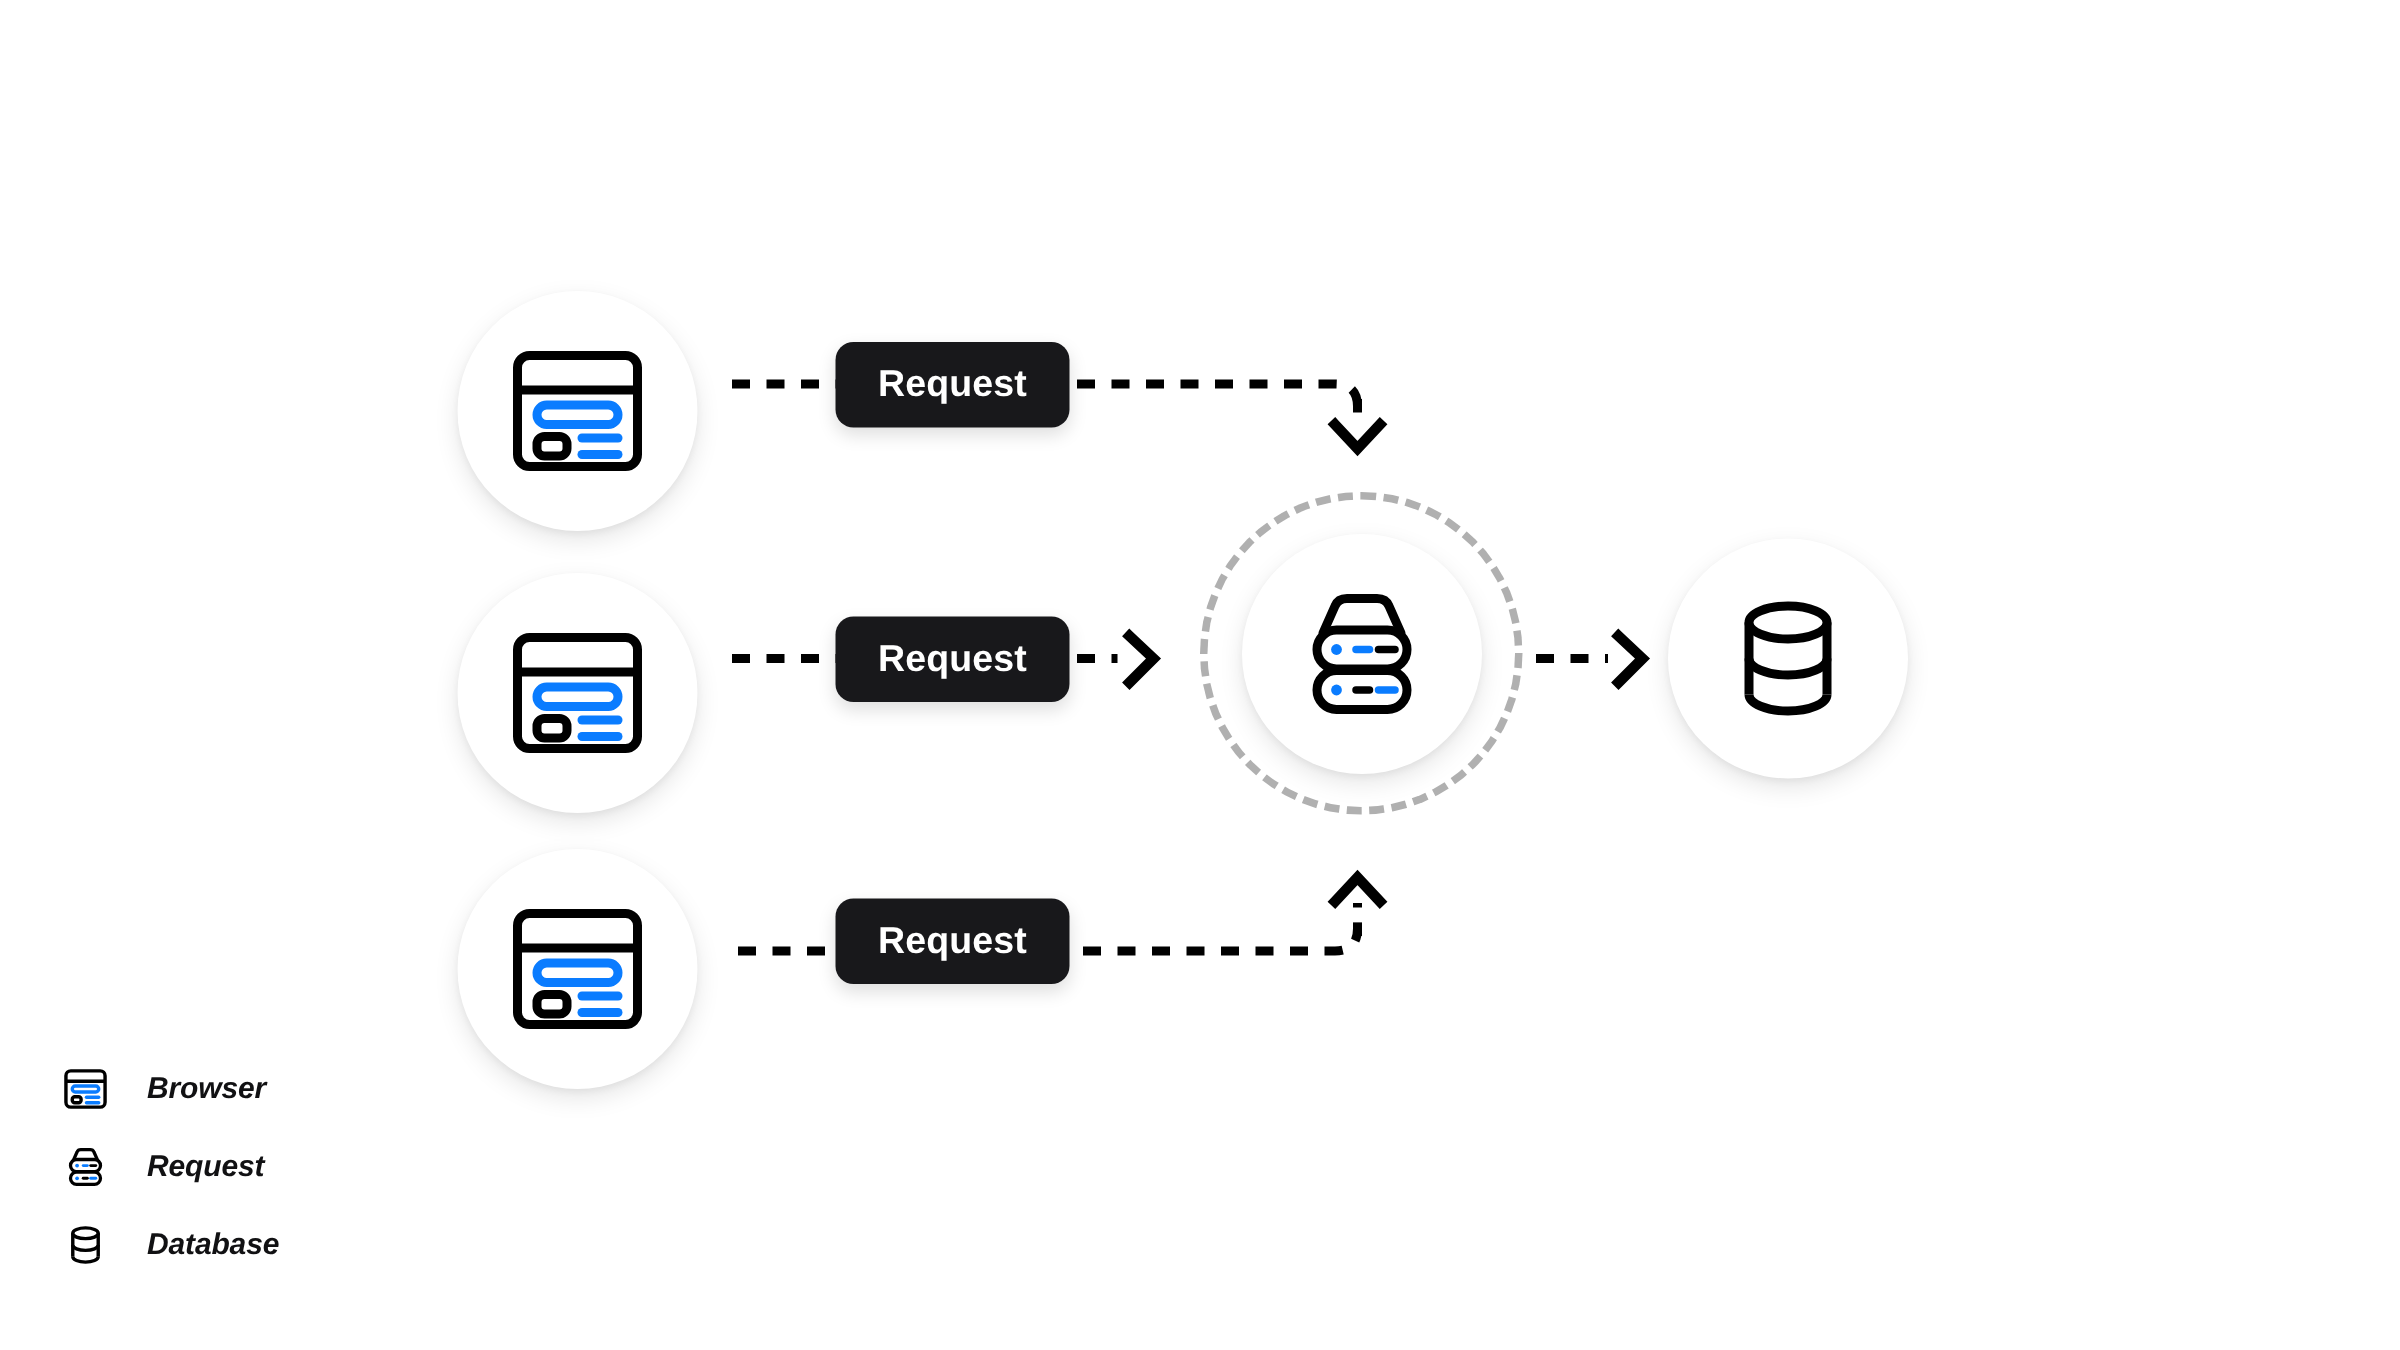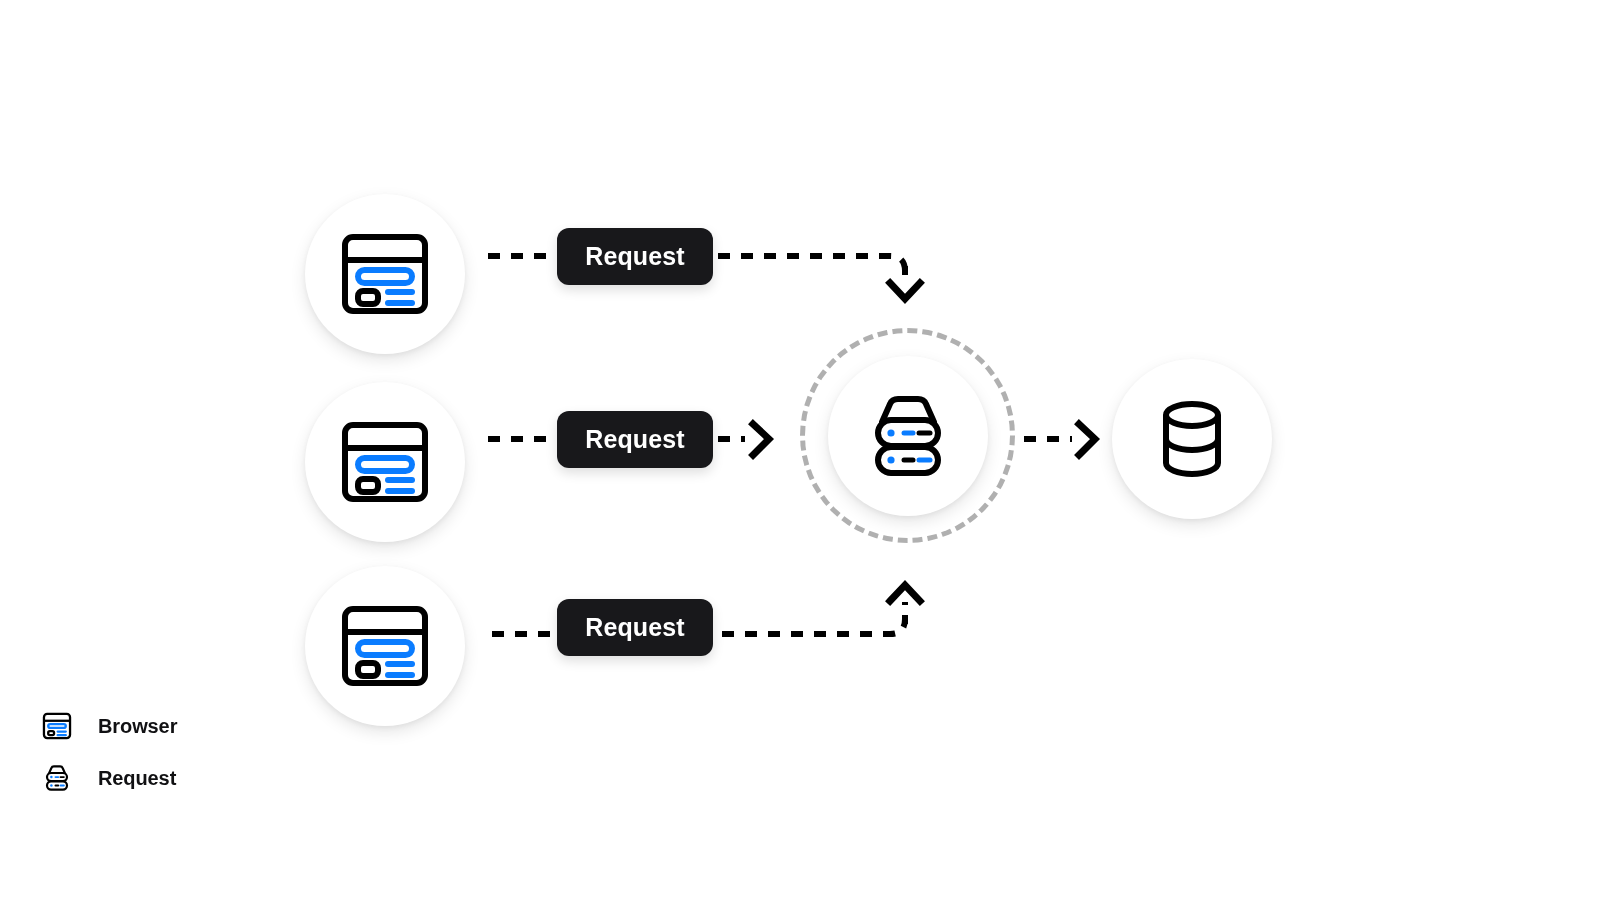--- a/index.html
+++ b/index.html
@@ -78,20 +78,21 @@
     align-items: center;
     justify-content: center;
     flex: 0 0 34px;
   }
   .legend-label {
     margin-left: 24px;
     font-size: 20px;
     font-weight: 700;
     color: #111113;
     letter-spacing: -0.1px;
+    font-style: italic;
   }
 </style>
 </head>
 <body>
 
 <svg id="canvas" viewBox="0 0 1600 900" xmlns="http://www.w3.org/2000/svg">
 
   <g>
     <path d="M488 256 H 890 Q 905 256 905 271 V 275" fill="none" stroke="#000000" stroke-width="6" stroke-dasharray="12 11" stroke-linecap="butt"></path>
     <path d="M905 266 V 283" fill="none" stroke="#000000" stroke-width="6" stroke-dasharray="9 10" stroke-linecap="butt"></path>
@@ -225,14 +226,26 @@
         <line x1="59" y1="45" x2="70" y2="45" stroke="#000" stroke-width="6" stroke-linecap="round"></line>
         <rect x="16" y="59" width="64" height="26" rx="13" fill="#fff" stroke="#000" stroke-width="7"></rect>
         <circle cx="30" cy="72" r="4" fill="#0a7cff"></circle>
         <line x1="43" y1="72" x2="52" y2="72" stroke="#000" stroke-width="6" stroke-linecap="round"></line>
         <line x1="59" y1="72" x2="70" y2="72" stroke="#0a7cff" stroke-width="6" stroke-linecap="round"></line>
       </svg>
     </span>
     <span class="legend-label">Request</span>
   </div>
 
+  <div class="legend-row">
+    <span class="legend-icon">
+      <svg width="30" height="30" viewBox="0 0 92 92" xmlns="http://www.w3.org/2000/svg">
+        <path d="M20 22 V 70" fill="none" stroke="#000" stroke-width="7"></path>
+        <path d="M72 22 V 70" fill="none" stroke="#000" stroke-width="7"></path>
+        <ellipse cx="46" cy="22" rx="26" ry="11" fill="#fff" stroke="#000" stroke-width="7"></ellipse>
+        <path d="M20 46 A 26 11 0 0 0 72 46" fill="none" stroke="#000" stroke-width="7"></path>
+        <path d="M20 70 A 26 11 0 0 0 72 70" fill="none" stroke="#000" stroke-width="7"></path>
+      </svg>
+    </span>
+    <span class="legend-label">Database</span>
+  </div>
 
 </div>
 
 </body></html>

